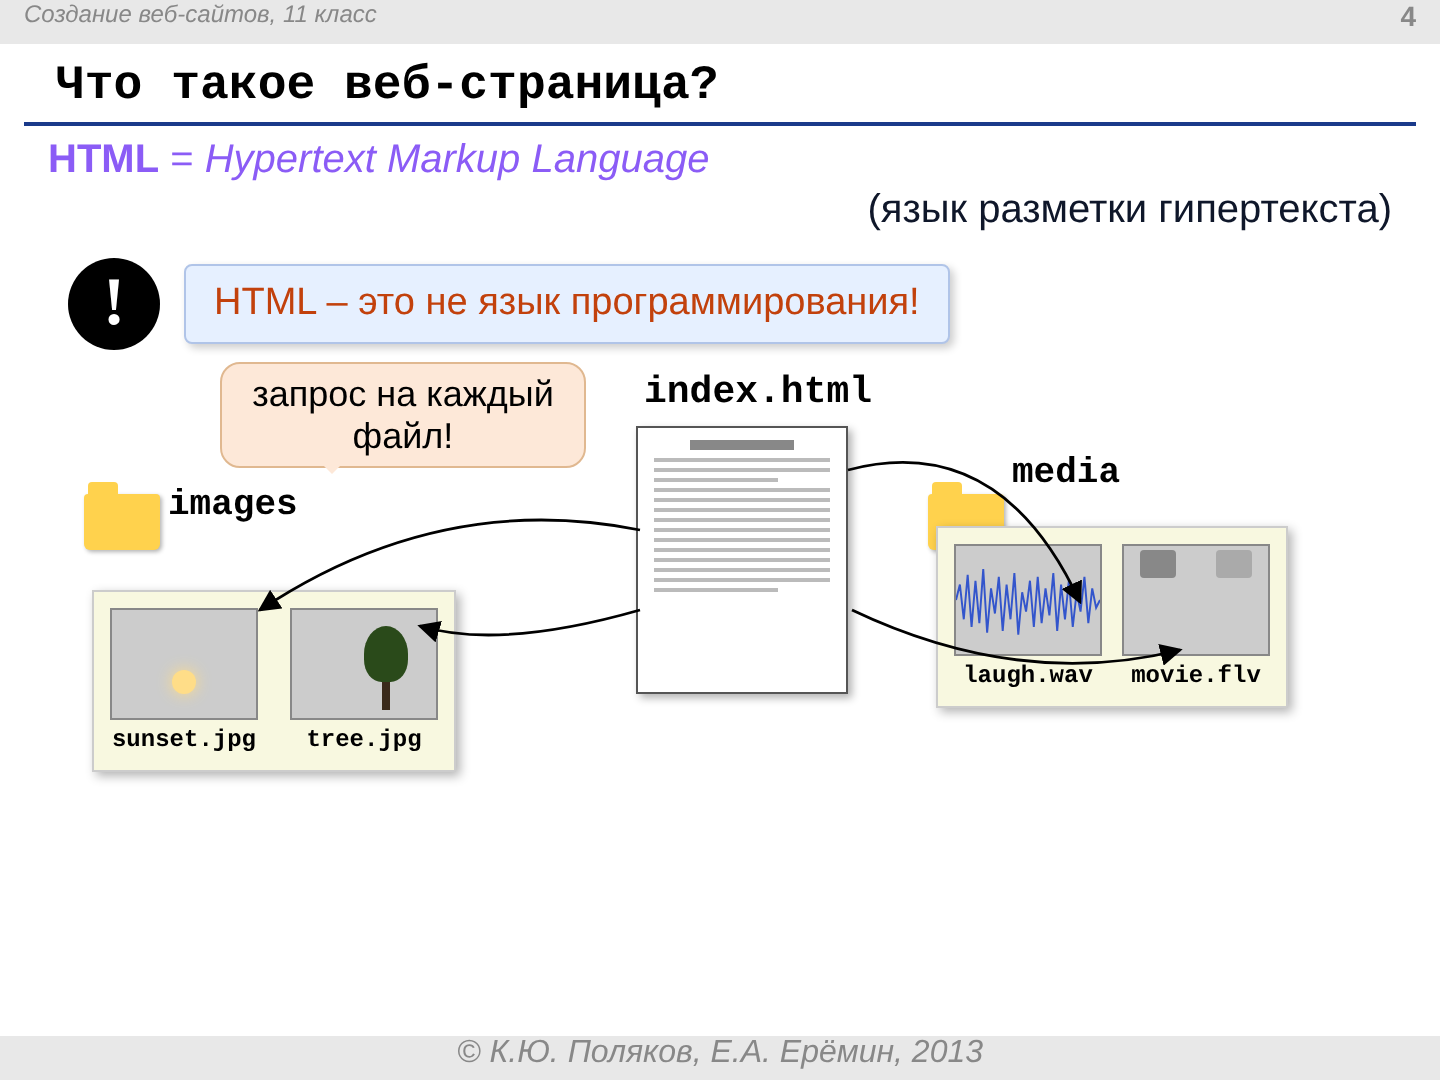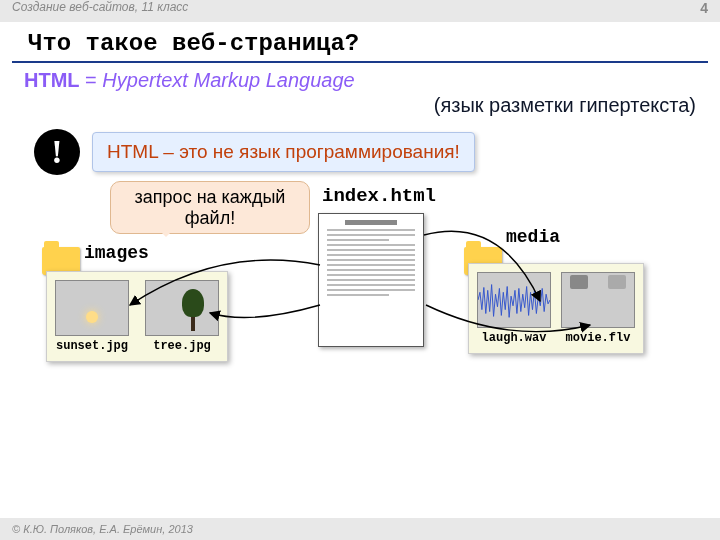--- a/index.html
+++ b/index.html
@@ -74,21 +74,21 @@
     box-shadow: 2px 2px 4px rgba(0,0,0,0.2);
   }
   .canvas {
     position: relative;
     height: 280px;
     margin: 0;
   }
   .bubble {
     position: absolute;
     left: 110px; top: 6px;
-    width: 200px;
+    width: 183px;
     background: #fde8d8;
     border: 1px solid #e0b890;
     border-radius: 10px;
     padding: 5px 8px;
     font-size: 18px;
     text-align: center;
     color: #000;
     line-height: 1.15;
   }
   .bubble::after {
@@ -144,21 +144,21 @@
   .lbl-media { left: 506px; top: 52px; }
   .panel {
     position: absolute;
     background: #f8f8e0;
     border: 1px solid #ccc;
     box-shadow: 2px 2px 5px rgba(0,0,0,0.3);
     padding: 8px;
     display: flex;
     gap: 10px;
   }
-  .panel1 { left: 46px; top: 96px; gap: 16px; }
+  .panel1 { left: 46px; top: 120px; gap: 16px; }
   .panel2 { left: 468px; top: 88px; }
   .thumb {
     display: flex;
     flex-direction: column;
     align-items: center;
     gap: 3px;
   }
   .thumb .pic {
     width: 74px; height: 56px;
     border: 1px solid #888;
@@ -187,23 +187,24 @@
   }
   .footer {
     position: absolute;
     bottom: 0; left: 0; right: 0;
     height: 22px;
     background: #e8e8e8;
     display: flex;
     align-items: center;
     gap: 14px;
     padding: 0 12px;
-    font-size: 11px;
+    font-size: 16px;
     color: #888;
     font-style: italic;
+    flex-direction: column;
   }
 </style>
 </head>
 <body>
 
 <div class="header-bar">
   <span>Создание веб-сайтов, 11 класс</span>
   <span class="page-num">4</span>
 </div>
 

